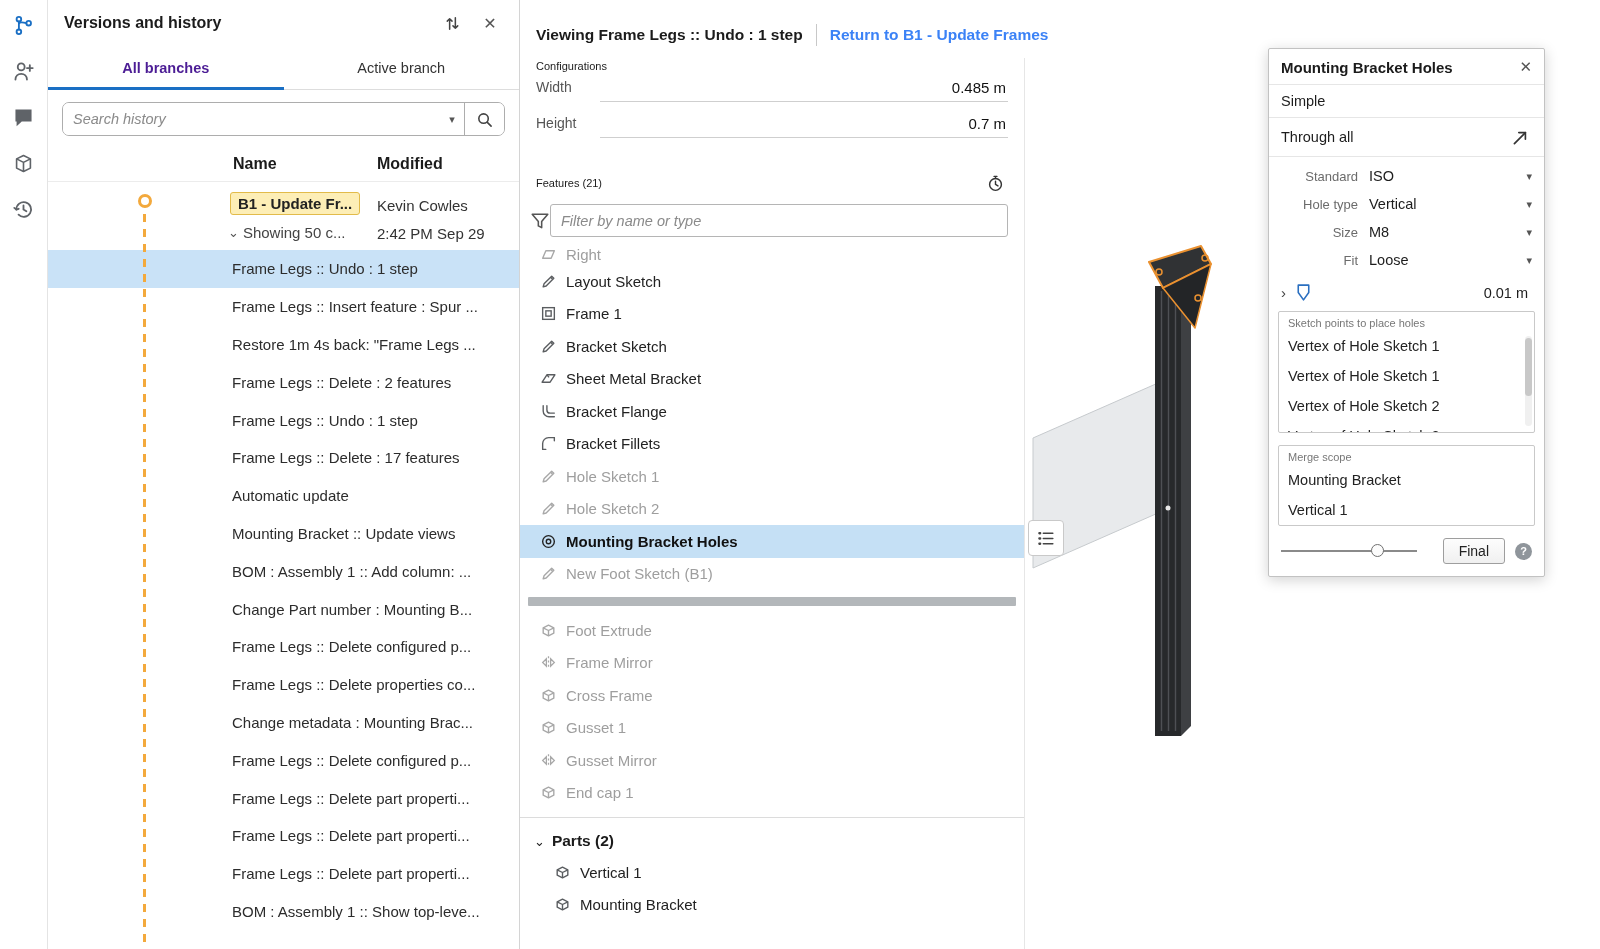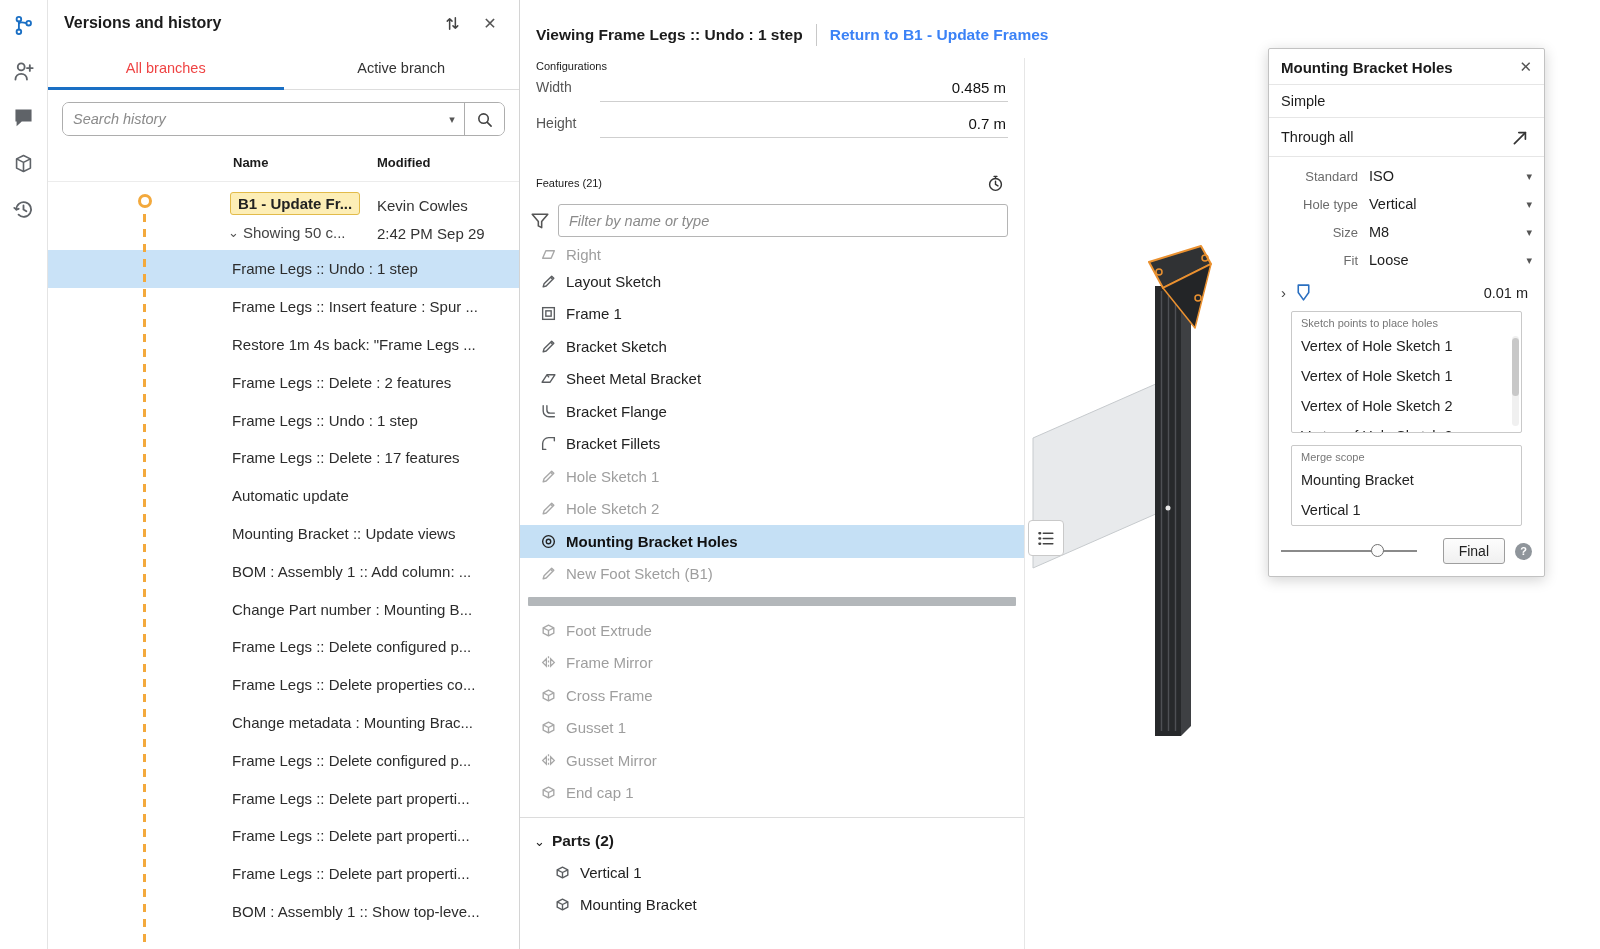--- a/index.html
+++ b/index.html
@@ -15,31 +15,31 @@
 
   
   .history-panel{position:absolute;left:48px;top:0;width:472px;height:100%;background:#fff;border-right:1px solid #d4d4d4;z-index:3}
   .hp-header{height:46px;display:flex;align-items:center;padding:0 16px}
   .hp-title{font-size:16px;font-weight:bold;color:#1b1b1b;flex:1}
   .hp-iconbtn{width:26px;height:26px;display:flex;align-items:center;justify-content:center;color:#444;cursor:pointer}
   .hp-iconbtn svg{width:19px;height:19px}
   .hp-close{font-size:16px;color:#555;margin-left:12px}
   .tabs{height:44px;display:flex;border-bottom:1px solid #ddd}
   .tab{flex:1;display:flex;align-items:center;justify-content:center;font-size:14.5px;color:#333;cursor:pointer;position:relative}
-  .tab.active{color:#ef4444;font-weight:normal}
+  .tab.active{color:#4c1d95;font-weight:bold}
   .tab.active::after{content:"";position:absolute;left:0;right:0;bottom:-1px;height:3px;background:#1a6fc4}
   .searchrow{padding:12px 14px 12px}
   .search-group{display:flex;align-items:stretch;border:1px solid #adadad;border-radius:7px;height:34px;overflow:hidden;background:#fff}
   .search-group input{flex:1;border:none;outline:none;padding:0 10px;font-size:14.5px;font-style:italic;color:#333;font-family:"Liberation Sans",sans-serif}
   .search-group input::placeholder{color:#8a8a8a;font-style:italic}
   .search-caret{width:24px;display:flex;align-items:center;justify-content:center;color:#555;font-size:11px;cursor:pointer}
   .search-btn{width:40px;border-left:1px solid #adadad;display:flex;align-items:center;justify-content:center;background:#fff;color:#444;cursor:pointer}
   .search-btn svg{width:17px;height:17px}
   .colhead{height:34px;position:relative;border-bottom:1px solid #ececec}
-  .colhead span{position:absolute;top:7px;font-size:13px;font-weight:bold;color:#1b1b1b}
+  .colhead span{position:absolute;top:7px;font-size:16px;font-weight:bold;color:#1b1b1b}
   .col-name{left:185px}.col-modified{left:329px}
   .rows-wrap{position:absolute;left:0;right:0;top:182px;bottom:0;padding-top:10px;overflow:hidden}
   .timeline-line{position:absolute;left:95px;top:32px;bottom:0;width:3px;background:repeating-linear-gradient(to bottom,#f3a93c 0 8px,transparent 8px 15px);z-index:2;pointer-events:none}
   .timeline-circle{position:absolute;left:90px;top:12px;width:14px;height:14px;border:3px solid #f3a93c;border-radius:50%;background:#fff;z-index:2}
   .vrow1{position:relative;height:30px}
   .version-chip{position:absolute;left:182px;top:0;background:#fdeeb6;border:1.5px solid #e2bb4a;border-radius:3px;padding:2px 7px;font-size:15px;font-weight:bold;color:#222;max-width:142px;white-space:nowrap;overflow:hidden;cursor:pointer}
   .version-author{position:absolute;left:329px;top:5px;font-size:15px;color:#333}
   .vrow2{position:relative;height:28px}
   .expander{position:absolute;left:180px;top:2px;font-size:15px;color:#444;cursor:pointer;display:flex;align-items:center;gap:4px}
   .expander .chev{font-size:13px;color:#555}
@@ -57,21 +57,21 @@
   .doc-panel{position:absolute;left:520px;top:46px;width:505px;bottom:0;background:#fff;border-right:1px solid #e6e6e6;z-index:1}
   .config{padding:14px 16px 0}
   .section-title{font-size:11px;font-weight:normal;color:#1b1b1b}
   .cfg-row{display:flex;align-items:center;height:36px}
   .cfg-label{width:64px;font-size:14px;color:#555;padding-bottom:6px}
   .cfg-field{flex:1;border-bottom:1px solid #cfcfcf;text-align:right;font-size:15px;color:#111;padding:0 2px 5px;cursor:text}
   .features-head{margin-top:26px;padding:0 16px;display:flex;align-items:center}
   .features-head .section-title{flex:1}
   .feat-hist-btn{width:26px;height:26px;display:flex;align-items:center;justify-content:center;color:#333;cursor:pointer}
   .feat-hist-btn svg{width:19px;height:19px}
-  .filterrow{margin:8px 16px 4px 10px;display:flex;align-items:center;gap:8px}
+  .filterrow{margin:8px 16px 4px 10px;display:flex;align-items:center;}
   .funnel{color:#555;width:20px;height:20px}
   .filterrow input{flex:1;height:33px;border:1px solid #b5b5b5;border-radius:3px;padding:0 10px;font-size:14.5px;font-style:italic;color:#333;outline:none;font-family:"Liberation Sans",sans-serif}
   .filterrow input::placeholder{color:#8a8a8a;font-style:italic}
   .feature-list{margin-top:4px}
   .feat{height:32.5px;display:flex;align-items:center;gap:9px;padding-left:20px;font-size:15px;color:#222;cursor:pointer}
   .feat .ficon{width:17px;height:17px;color:#5a5d60;flex:0 0 auto}
   .feat .ficon svg{width:17px;height:17px}
   .feat.muted{color:#9e9e9e}.feat.muted .ficon{color:#a8a8a8}
   .feat.italic{}
   .feat.selected{background:#c5e0f5;font-weight:bold;color:#111}
@@ -99,21 +99,21 @@
   .dir-icon{width:22px;height:22px;color:#333}
   .dfields{padding:5px 0 4px;border-top:1px solid #e6e6e6}
   .dfield{height:28px;display:flex;align-items:center;cursor:pointer}
   .dfield .lbl{width:100px;text-align:right;color:#6b6b6b;font-size:13px;padding-right:11px}
   .dfield .val{flex:1;font-size:14.5px;color:#1d1d1d}
   .dfield .caret{color:#555;font-size:11px;margin-right:12px}
   .expand-row{display:flex;align-items:center;padding:4px 12px 6px;gap:7px}
   .expand-row .chevr{color:#444;font-size:15px;cursor:pointer}
   .depth-icon{width:21px;height:21px}
   .depth-val{flex:1;text-align:right;font-size:14.5px;color:#1d1d1d;padding-right:4px;cursor:text}
-  .listbox{margin:2px 22px 0;border:1px solid #c9c9c9;border-radius:2px;padding:5px 9px 0;position:relative}
+  .listbox{margin:2px 9px 0;border:1px solid #c9c9c9;border-radius:2px;padding:5px 9px 0;position:relative}
   .listbox .boxlabel{font-size:11px;color:#777;margin-bottom:2px}
   .listbox .item{font-size:14.5px;color:#222;line-height:30px;white-space:nowrap;cursor:pointer}
   .points-box{height:122px;overflow:hidden}
   .scrollhint{position:absolute;right:2px;top:24px;width:7px;height:90px;background:#f0f0f0;border-radius:4px}
   .scrollhint::after{content:"";position:absolute;left:0;right:0;top:2px;height:58px;background:#c8c8c8;border-radius:4px}
   .merge-box{margin-top:12px}
   .dlg-footer{display:flex;align-items:center;padding:12px 12px 12px;gap:10px}
   .slider{position:relative;width:136px;height:14px;cursor:pointer}
   .slider .track{position:absolute;left:0;right:0;top:6px;height:2px;background:#8a8a8a}
   .slider .thumb{position:absolute;top:0;left:66%;width:13px;height:13px;border:1.5px solid #707070;border-radius:50%;background:#fcfcfc}

